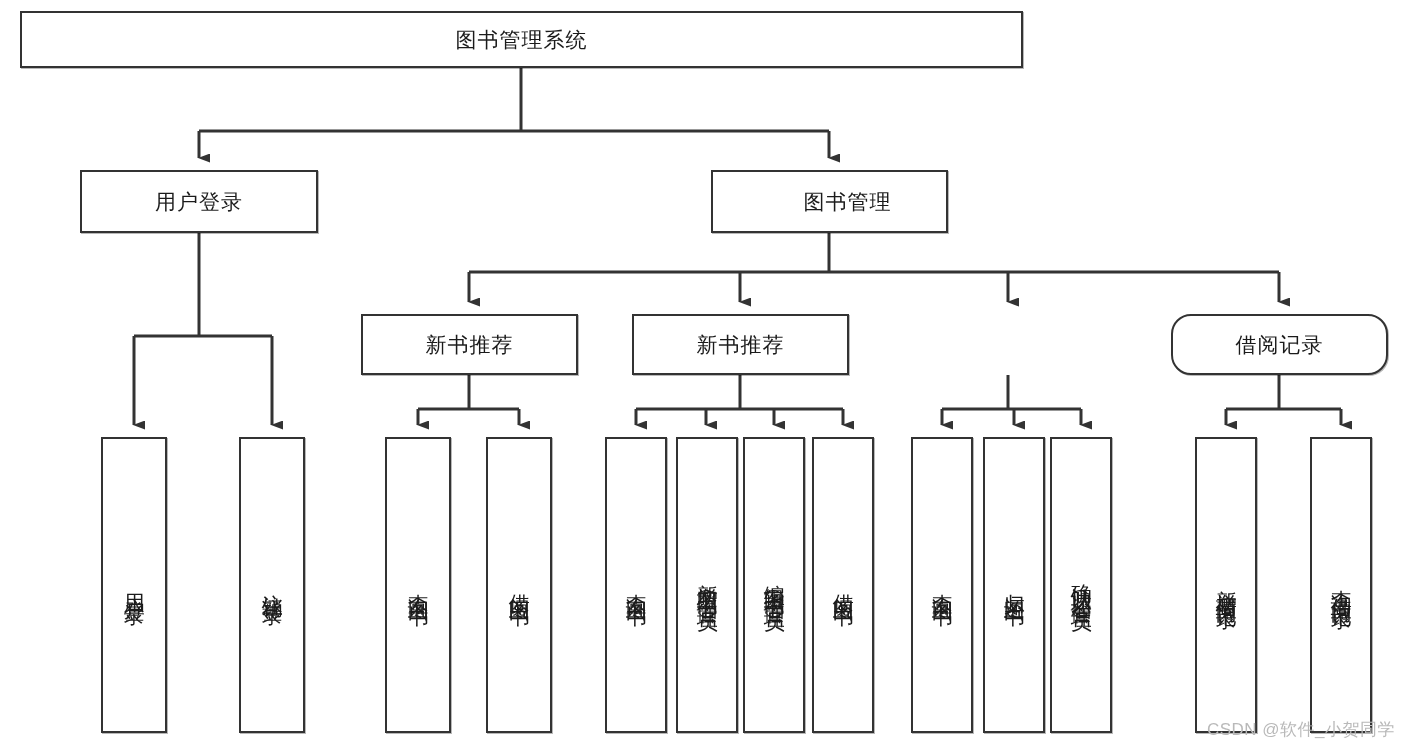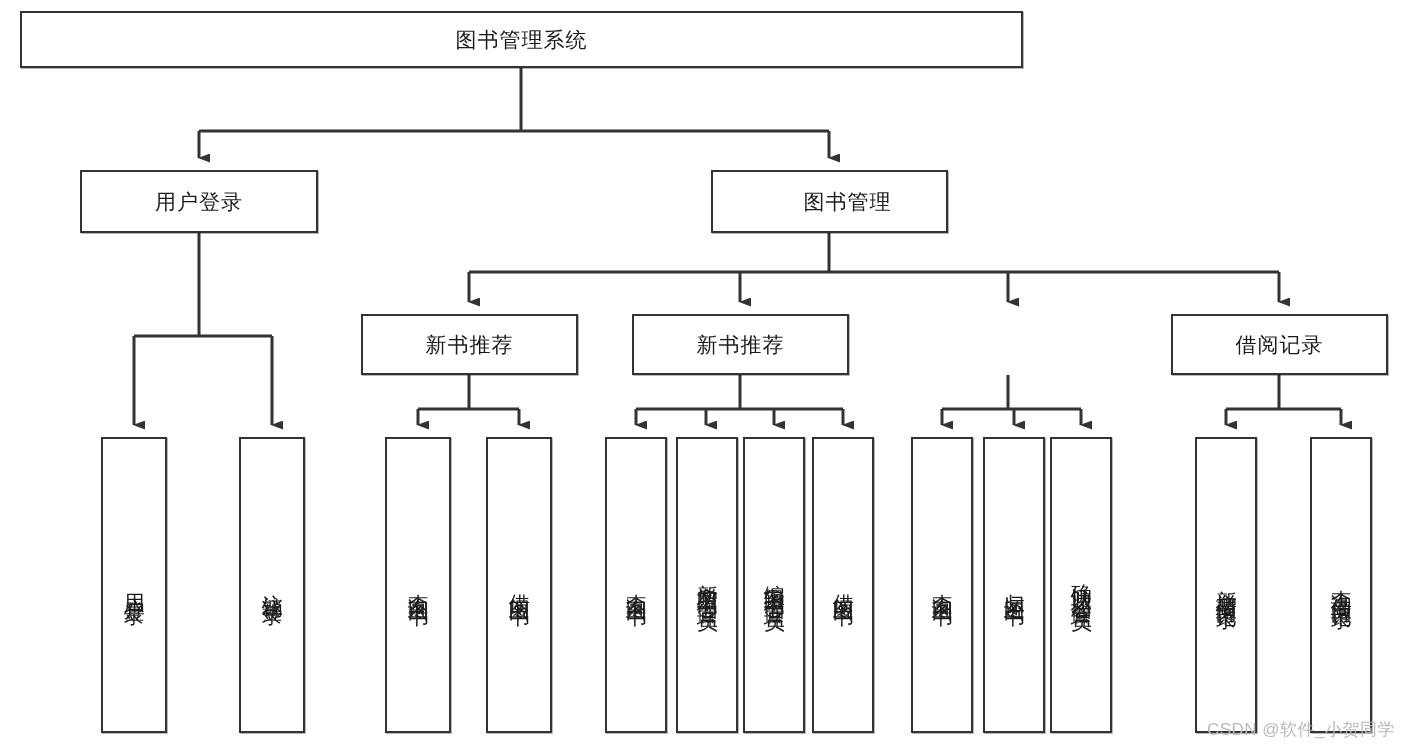--- a/index.html
+++ b/index.html
@@ -132,21 +132,21 @@
   <div class="node horiz" style="left: 711px; top: 170px; width: 237px; height: 63px; padding-left: 36px;">
     <span class="label">图书管理</span>
   </div>
 
   <div class="node horiz" style="left: 361px; top: 314px; width: 217px; height: 61px;">
     <span class="label">新书推荐</span>
   </div>
   <div class="node horiz" style="left: 632px; top: 314px; width: 217px; height: 61px;">
     <span class="label">新书推荐</span>
   </div>
-  <div class="node horiz" style="left: 1171px; top: 314px; width: 217px; height: 61px;">
+  <div class="node horiz" style="left: 1171px; top: 314px; width: 217px; height: 61px; border-radius: 20px;">
     <span class="label">借阅记录</span>
   </div>
 
   <div class="node vert" style="left: 101px; top: 437px; width: 66px; height: 296px;">
     <span class="label">用户登录</span>
   </div>
   <div class="node vert" style="left: 239px; top: 437px; width: 66px; height: 296px;">
     <span class="label">注销登录</span>
   </div>
   <div class="node vert" style="left: 385px; top: 437px; width: 66px; height: 296px;">

